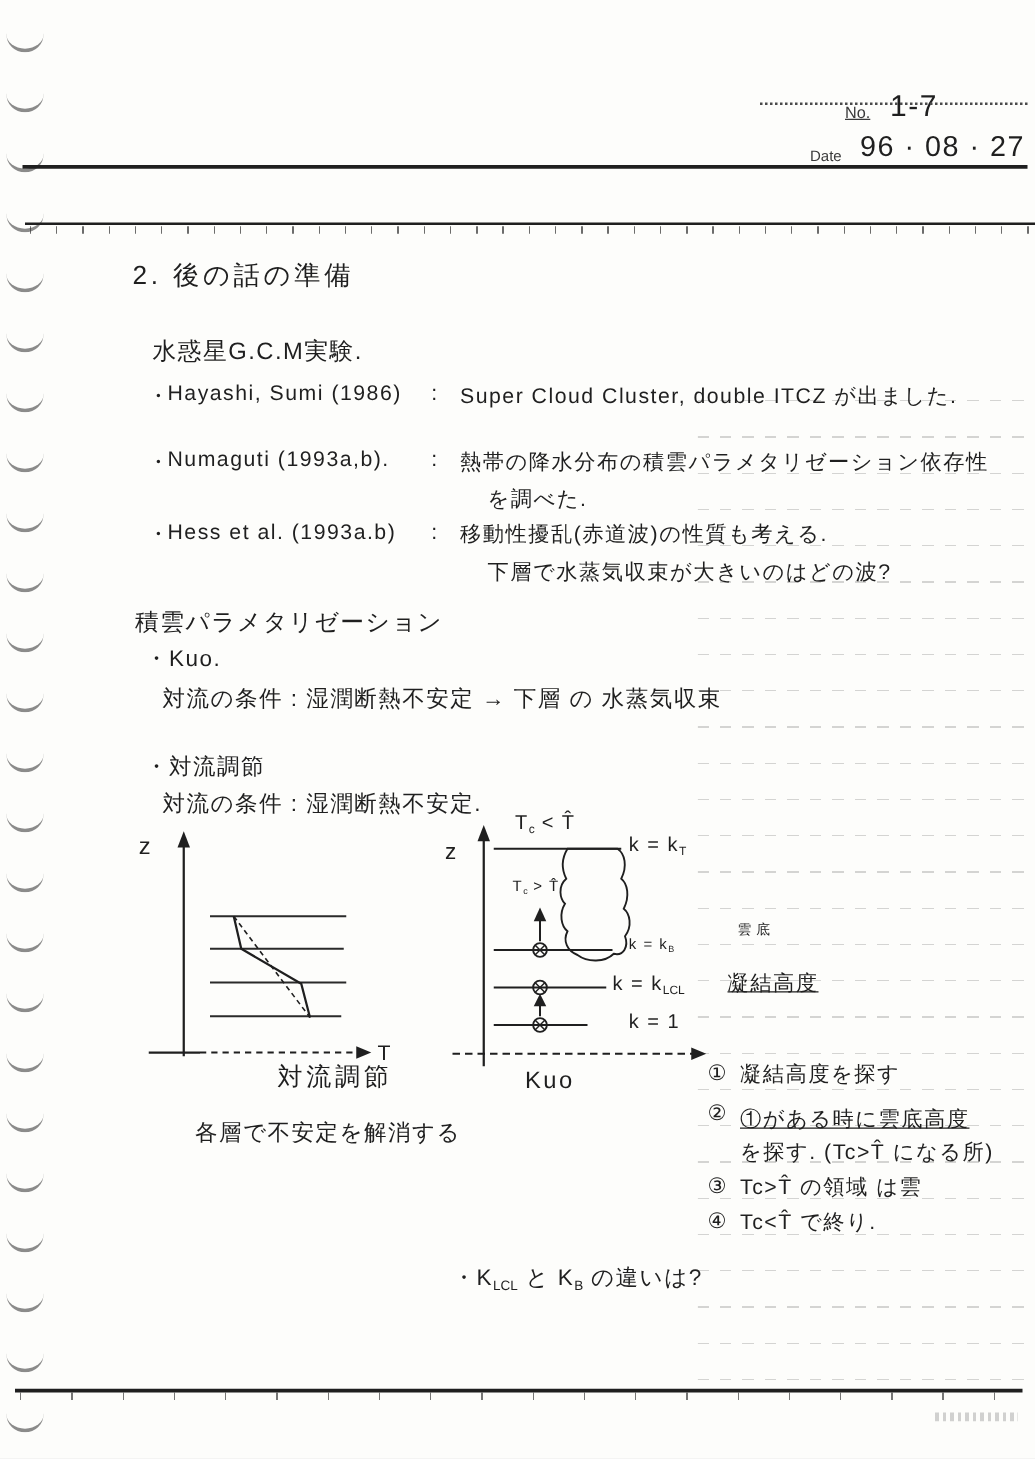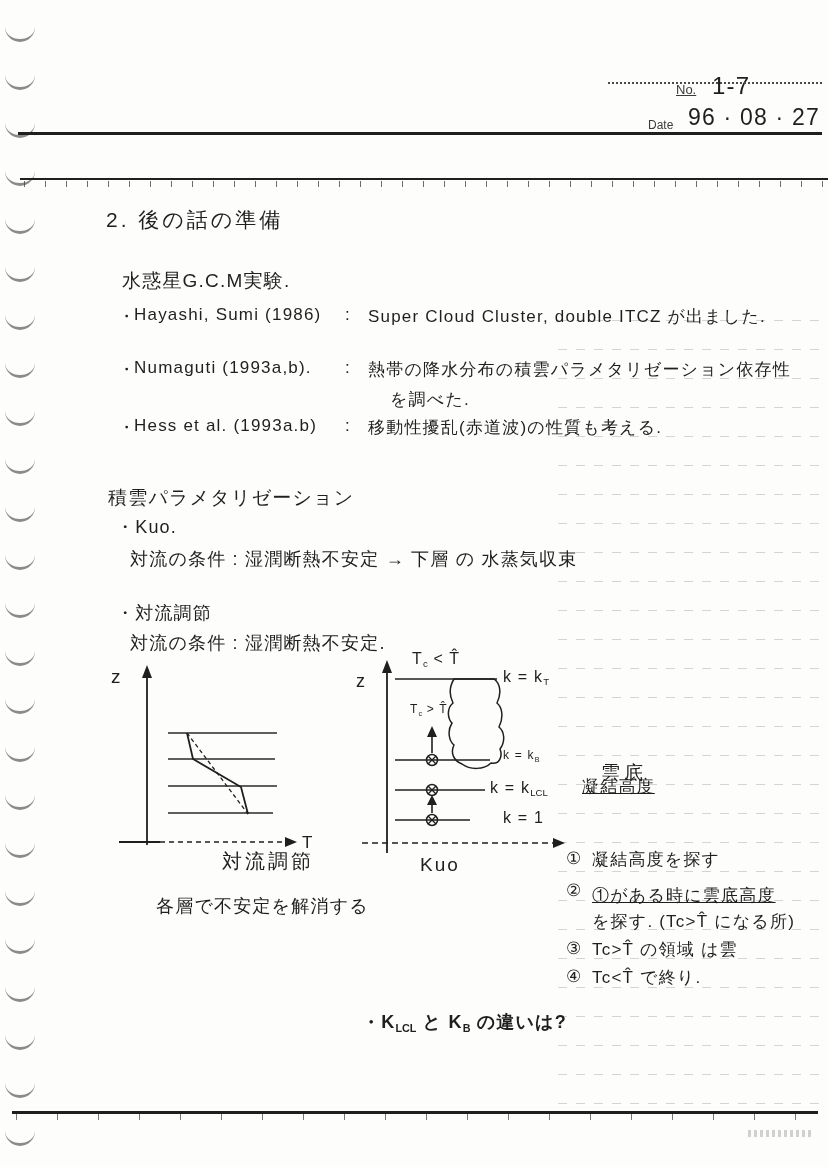--- a/index.html
+++ b/index.html
@@ -87,20 +87,21 @@
   <span class="hw" style="left:118px;top:358px;font-size:17px;">・</span>
   <span class="hw" style="left:134px;top:358px;font-size:17px;">Numaguti (1993a,b).</span>
   <span class="hw" style="left:345px;top:358px;font-size:17px;">:</span>
   <span class="hw" style="left:368px;top:358px;font-size:17px;">熱帯の降水分布の積雲パラメタリゼーション依存性</span>
   <span class="hw" style="left:390px;top:388px;font-size:17px;">を調べた.</span>
 
   <span class="hw" style="left:118px;top:416px;font-size:17px;">・</span>
   <span class="hw" style="left:134px;top:416px;font-size:17px;">Hess et al. (1993a.b)</span>
   <span class="hw" style="left:345px;top:416px;font-size:17px;">:</span>
   <span class="hw" style="left:368px;top:416px;font-size:17px;">移動性擾乱(赤道波)の性質も考える.</span>
+  <span class="hw" style="left:390px;top:446px;font-size:17px;">下層で水蒸気収束が大きいのはどの波?</span>
 
   <span class="hw" style="left:108px;top:485px;font-size:19px;">積雲パラメタリゼーション</span>
   <span class="hw" style="left:116px;top:515px;font-size:18px;">・Kuo.</span>
   <span class="hw" style="left:130px;top:547px;font-size:18px;">対流の条件 : 湿潤断熱不安定 → 下層 の 水蒸気収束</span>
   <span class="hw" style="left:116px;top:601px;font-size:18px;">・対流調節</span>
   <span class="hw" style="left:130px;top:631px;font-size:18px;">対流の条件 : 湿潤断熱不安定.</span>
 
   <svg style="left:105px;top:655px;" width="300" height="210" viewBox="0 0 300 210">
     <text x="6" y="28" font-size="19">z</text>
     <line x1="42" y1="190" x2="42" y2="20" stroke="#1f1f1f" stroke-width="1.8"></line>
@@ -154,33 +155,33 @@
   </svg>
 
   <span class="hw" style="left:412px;top:650px;font-size:16px;"><span>T</span><sub>c</sub><span> &lt; T̂</span></span>
   <span class="hw" style="left:410px;top:702px;font-size:12px;"><span>T</span><sub>c</sub><span> &gt; T̂</span></span>
 
   <span class="hw" style="left:503px;top:668px;font-size:16px;"><span>k = k</span><sub>T</sub></span>
   <span class="hw" style="left:503px;top:748px;font-size:12px;"><span>k = k</span><sub>B</sub></span>
   <span class="hw" style="left:490px;top:779px;font-size:16px;"><span>k = k</span><sub>LCL</sub></span>
   <span class="hw" style="left:503px;top:809px;font-size:16px;"><span>k = 1</span><sub></sub></span>
 
-  <span class="hw" style="left:590px;top:760px;font-size:19px;letter-spacing:4px;margin-left:11px;">雲底</span>
+  <span class="hw" style="left:590px;top:736px;font-size:11px;letter-spacing:4px;">雲底</span>
   <span class="hw" style="left:582px;top:775px;font-size:17px;text-decoration:underline;">凝結高度</span>
   <span class="hw" style="left:420px;top:854px;font-size:19px;letter-spacing:2px;">Kuo</span>
 
   <span class="hw" style="left:566px;top:848px;font-size:17px;">①</span>
   <span class="hw" style="left:592px;top:848px;font-size:17px;">凝結高度を探す</span>
   <span class="hw" style="left:566px;top:880px;font-size:17px;">②</span>
   <span class="hw" style="left:592px;top:884px;font-size:17px;text-decoration:underline;">①がある時に雲底高度</span>
   <span class="hw" style="left:592px;top:910px;font-size:17px;">を探す. (Tc&gt;T̂ になる所)</span>
   <span class="hw" style="left:566px;top:938px;font-size:17px;">③</span>
   <span class="hw" style="left:592px;top:938px;font-size:17px;">Tc&gt;T̂ の領域 は雲</span>
   <span class="hw" style="left:566px;top:966px;font-size:17px;">④</span>
   <span class="hw" style="left:592px;top:966px;font-size:17px;">Tc&lt;T̂ で終り.</span>
 
-  <span class="hw" style="left:362px;top:1010px;font-size:18px;font-weight:bold;"><span>・</span><span>K</span><sub>LCL</sub><span> と K</span><sub>B</sub><span> の違いは?</span></span>
+  <span class="hw" style="left:362px;top:1010px;font-size:18px;"><span>・</span><span>K</span><sub>LCL</sub><span> と K</span><sub>B</sub><span> の違いは?</span></span>
 
   <div class="rule" style="left:12px;top:1111px;width:806px;height:3px;"></div>
   <div class="tickrow-sparse" style="left:16px;top:1114px;width:800px;"></div>
   <div class="print-code"></div>
 
 </div>
 
 </body></html>

